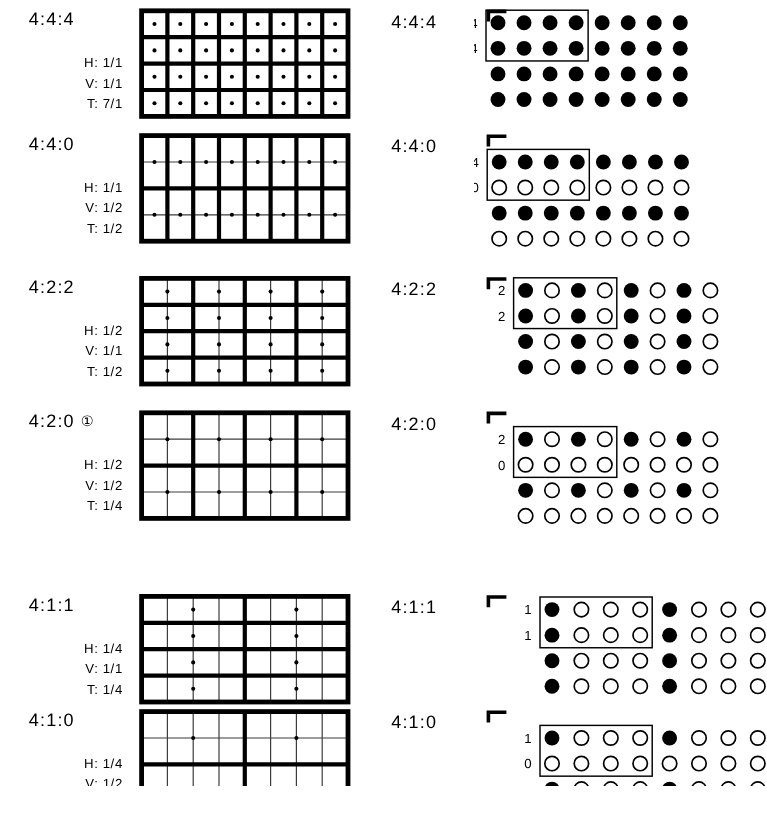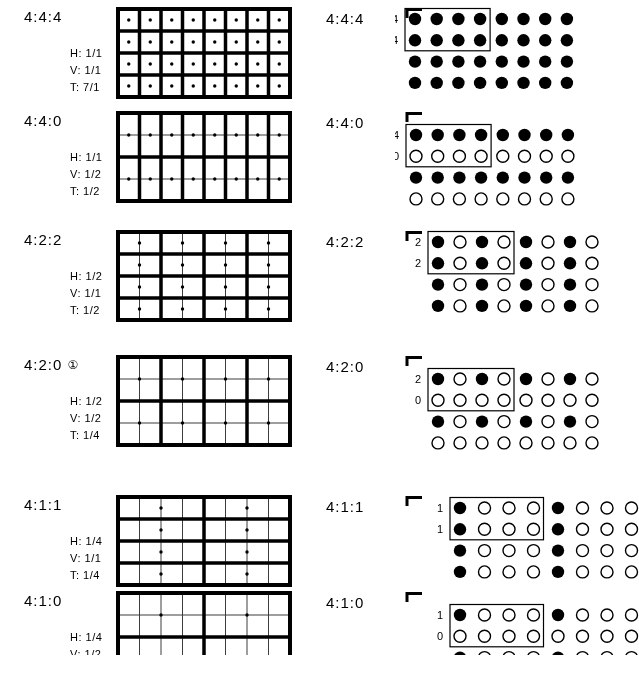--- a/index.html
+++ b/index.html
@@ -1,18 +1,18 @@
 <!DOCTYPE html>
 <html><head>
 <meta charset="utf-8">
 <style>
   html,body{margin:0;padding:0;background:#fff;}
   #stage{
     position:relative;width:639px;height:655px;background:#ffffff;overflow:hidden;
-    font-family:"Liberation Sans","DejaVu Sans",sans-serif;color:#000;
+    font-family:"Liberation Sans","DejaVu Sans",sans-serif;color:#000;text-align:right;
   }
   .row{position:absolute;left:0;width:639px;height:116px;}
   .ltitle{position:absolute;left:24px;top:-1px;font-size:15px;letter-spacing:1px;white-space:nowrap;}
   .ltitle .suf{font-size:12px;letter-spacing:0;margin-left:5px;vertical-align:1px;}
   .ratios{position:absolute;left:28px;top:36px;font-size:11px;line-height:17px;letter-spacing:0.5px;margin-left:42px;}
   .rtitle{position:absolute;left:326px;top:1px;font-size:15px;letter-spacing:1px;white-space:nowrap;}
   svg.lgrid{position:absolute;left:114px;top:-4px;}
   svg.rdots{position:absolute;left:395px;top:-4px;}
   .wm{position:absolute;font-style:italic;white-space:nowrap;pointer-events:none;}
   #wm-zhihu{left:493px;top:653px;font-size:17px;letter-spacing:1px;}
@@ -269,21 +269,21 @@
         <circle cx="65" cy="77.9" r="6" fill="#ffffff" stroke="#000000" stroke-width="1.4"></circle>
         <circle cx="87" cy="77.9" r="6.2" fill="#000000"></circle>
         <circle cx="109" cy="77.9" r="6" fill="#ffffff" stroke="#000000" stroke-width="1.4"></circle>
         <circle cx="131" cy="77.9" r="6.2" fill="#000000"></circle>
         <circle cx="153" cy="77.9" r="6" fill="#ffffff" stroke="#000000" stroke-width="1.4"></circle>
         <circle cx="175" cy="77.9" r="6.2" fill="#000000"></circle>
         <circle cx="197" cy="77.9" r="6" fill="#ffffff" stroke="#000000" stroke-width="1.4"></circle>
       </svg>
     </div>
 
-    <div class="row" style="top: 357px;">
+    <div class="row" style="top: 344px;">
       <div class="ltitle">
         <span class="t">4:2:0</span><span class="suf">①</span>
       </div>
       <div class="ratios">
         <div>H: 1/2</div>
         <div>V: 1/2</div>
         <div>T: 1/4</div>
       </div>
       <svg class="lgrid" width="180" height="96">
         <line x1="25.5" y1="4" x2="25.5" y2="92" stroke="#3d3d3d" stroke-width="1"></line>

